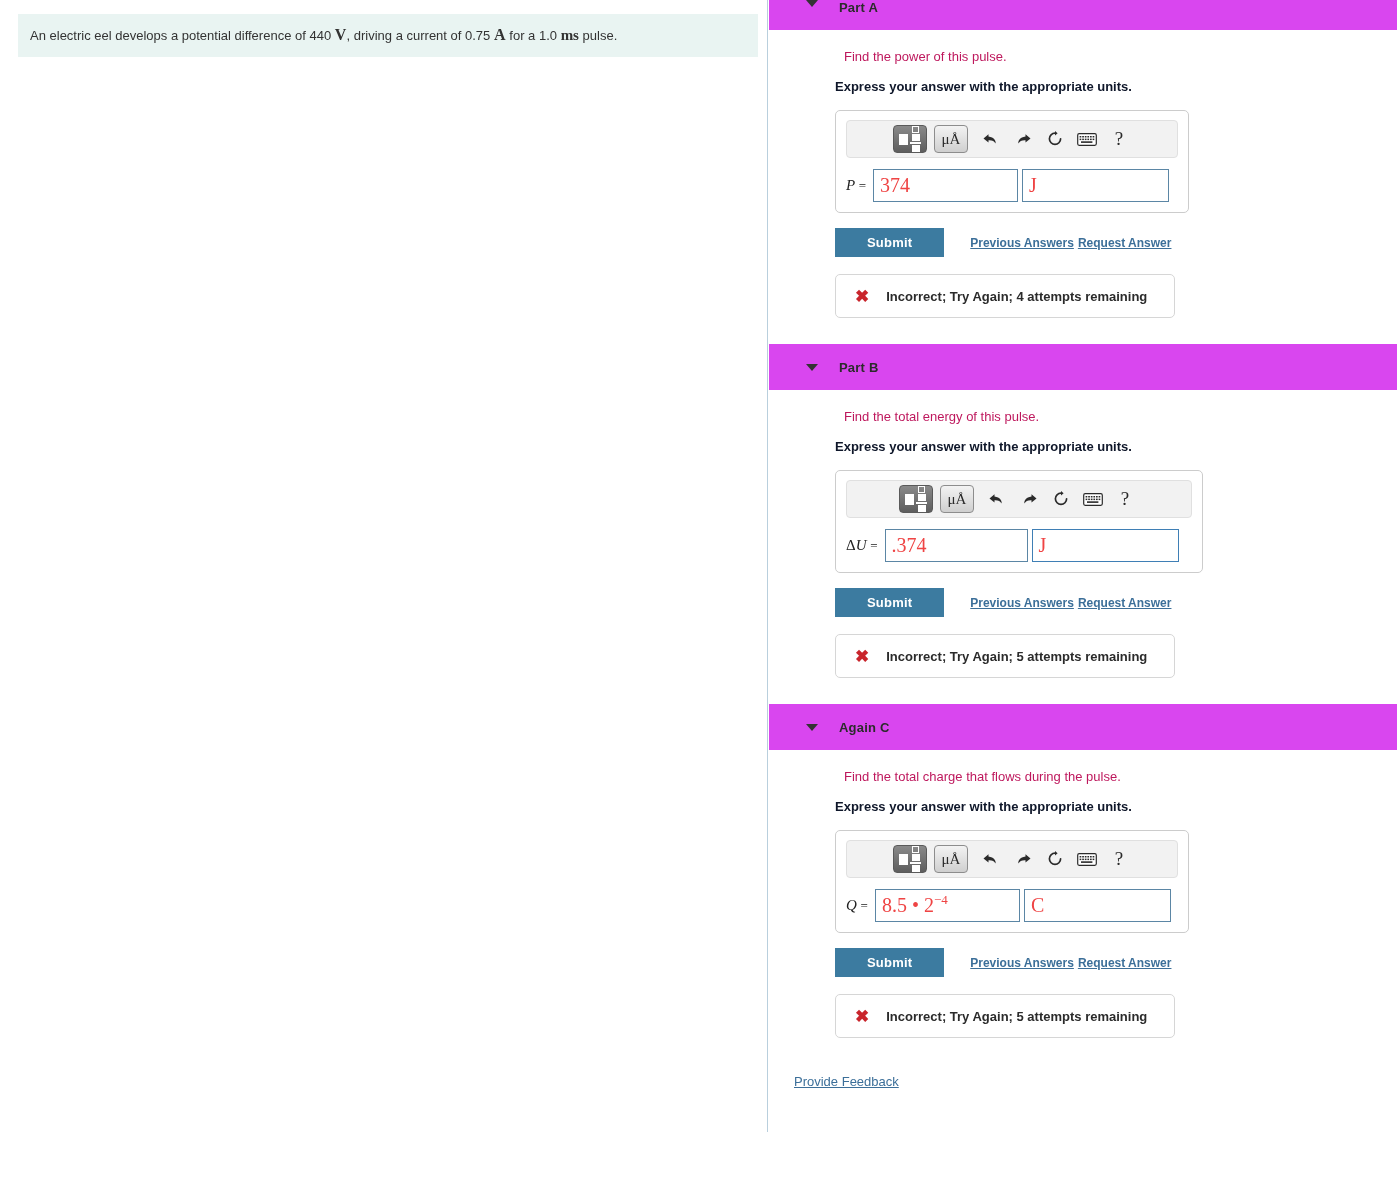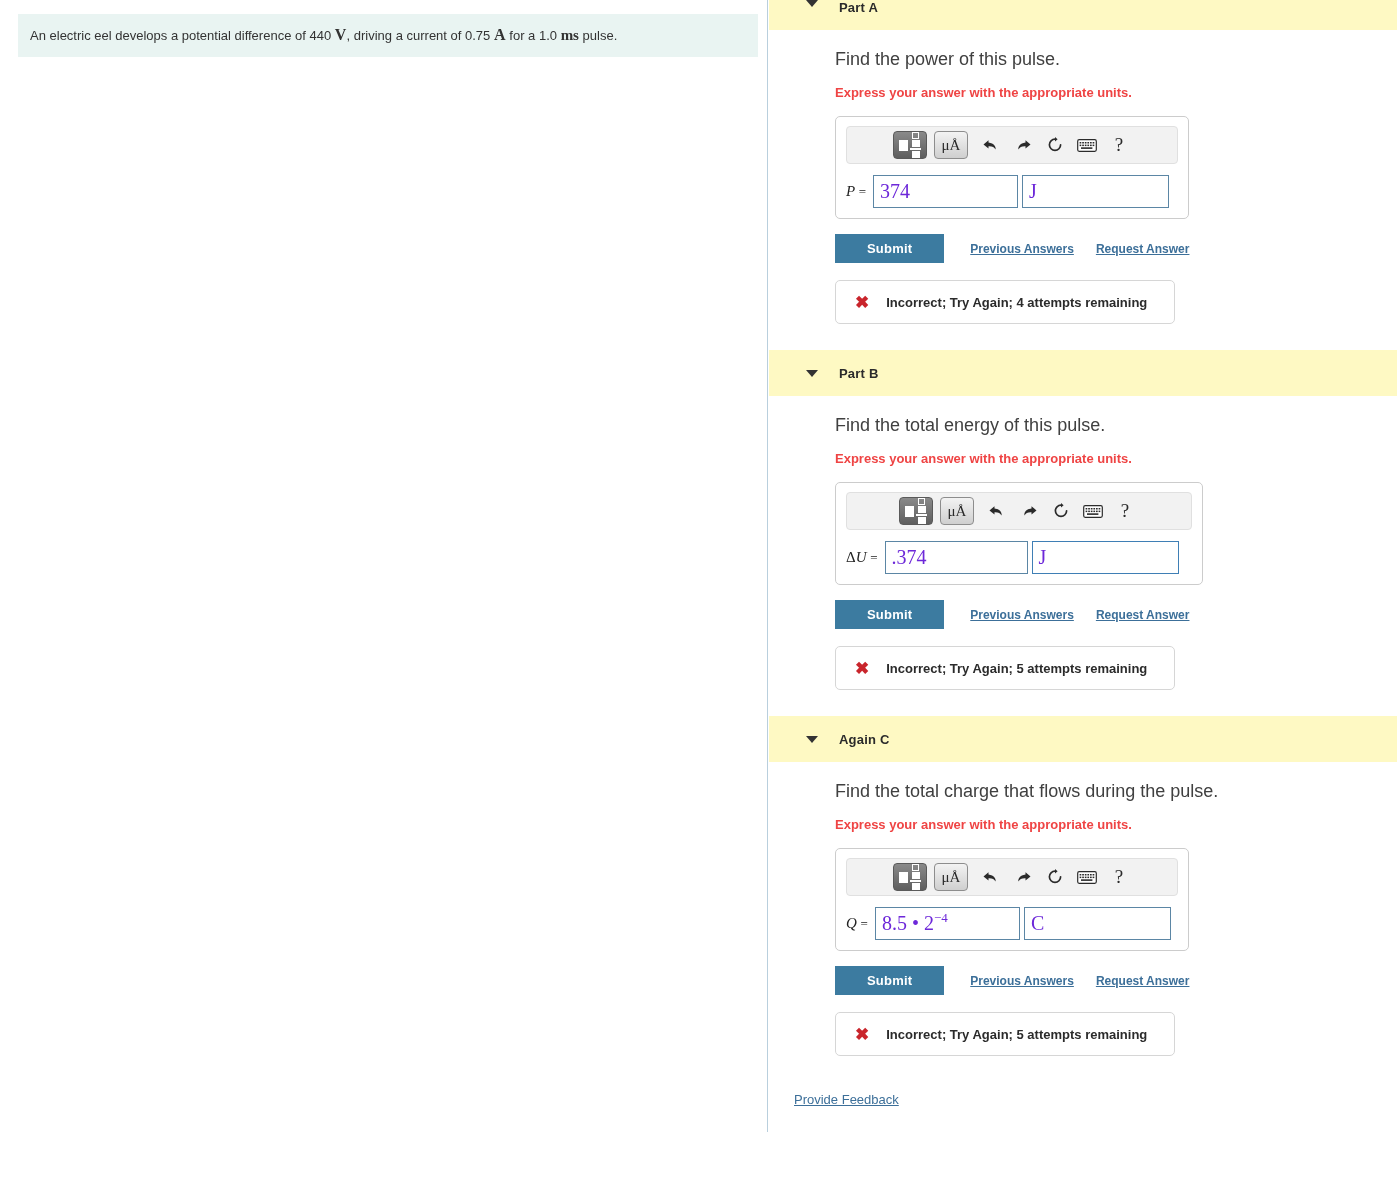--- a/index.html
+++ b/index.html
@@ -56,21 +56,21 @@
     left: 769px; top: 0;
     width: 628px;
     height: 1188px;
     background: #ffffff;
   }
 
   .part-header {
     position: relative;
     width: 628px;
     height: 46px;
-    background: #fef9c3;
+    background: #d946ef;
     display: flex;
     align-items: center;
   }
   .part-header.first { height: 30px; align-items: flex-start; }
   .caret {
     width: 0; height: 0;
     border-left: 6px solid transparent;
     border-right: 6px solid transparent;
     border-top: 7px solid #333333;
     margin-left: 37px;
@@ -84,28 +84,28 @@
     color: #2b2b2b;
     letter-spacing: .2px;
   }
 
   .part-body {
     padding-left: 66px;
     padding-top: 19px;
     padding-bottom: 4px;
   }
   .prompt {
-    font-size: 18px;
-    color: #404040;
-    margin: 0 0 15px 0;
+    font-size: 13px;
+    color: #be185d;
+    margin: 0 0 15px 9px;
   }
   .prompt-strong {
     font-size: 13px;
     font-weight: bold;
-    color: #ef4444;
+    color: #0f172a;
     margin: 0 0 16px 0;
   }
 
   
   .answer-box {
     border: 1px solid #cccccc;
     border-radius: 5px;
     background: #ffffff;
     padding: 9px 10px 10px 10px;
     width: 354px;
@@ -184,21 +184,21 @@
 
   .field {
     border: 1px solid #5b86a5;
     background: #ffffff;
     height: 33px;
     display: flex;
     align-items: center;
     padding: 0 6px;
     font-family: "Liberation Serif", serif;
     font-size: 20px;
-    color: #6d28d9;
+    color: #ef4444;
     overflow: hidden;
   }
   .field.value { width: 145px; }
   .answer-box.wide .field.value { width: 143px; }
   .field.unit { width: 147px; margin-left: 4px; }
   .field.unit.focused { border: 1px solid #3f7fb5; }
   .exp { font-size: 13px; vertical-align: super; position: relative; top: -6px; }
 
   
   .submit-row {
@@ -219,21 +219,21 @@
   }
   .link {
     color: #3c6f99;
     font-size: 12px;
     font-weight: bold;
     text-decoration: underline;
     margin-left: 26px;
     cursor: pointer;
     white-space: nowrap;
   }
-  .link.second { margin-left: 22px; text-align: center; }
+  .link.second { margin-left: 4px; text-align: center; }
 
   .feedback-box {
     margin-top: 17px;
     width: 340px;
     border: 1px solid #d6d6d6;
     border-radius: 5px;
     background: #ffffff;
     height: 44px;
     display: flex;
     align-items: center;

